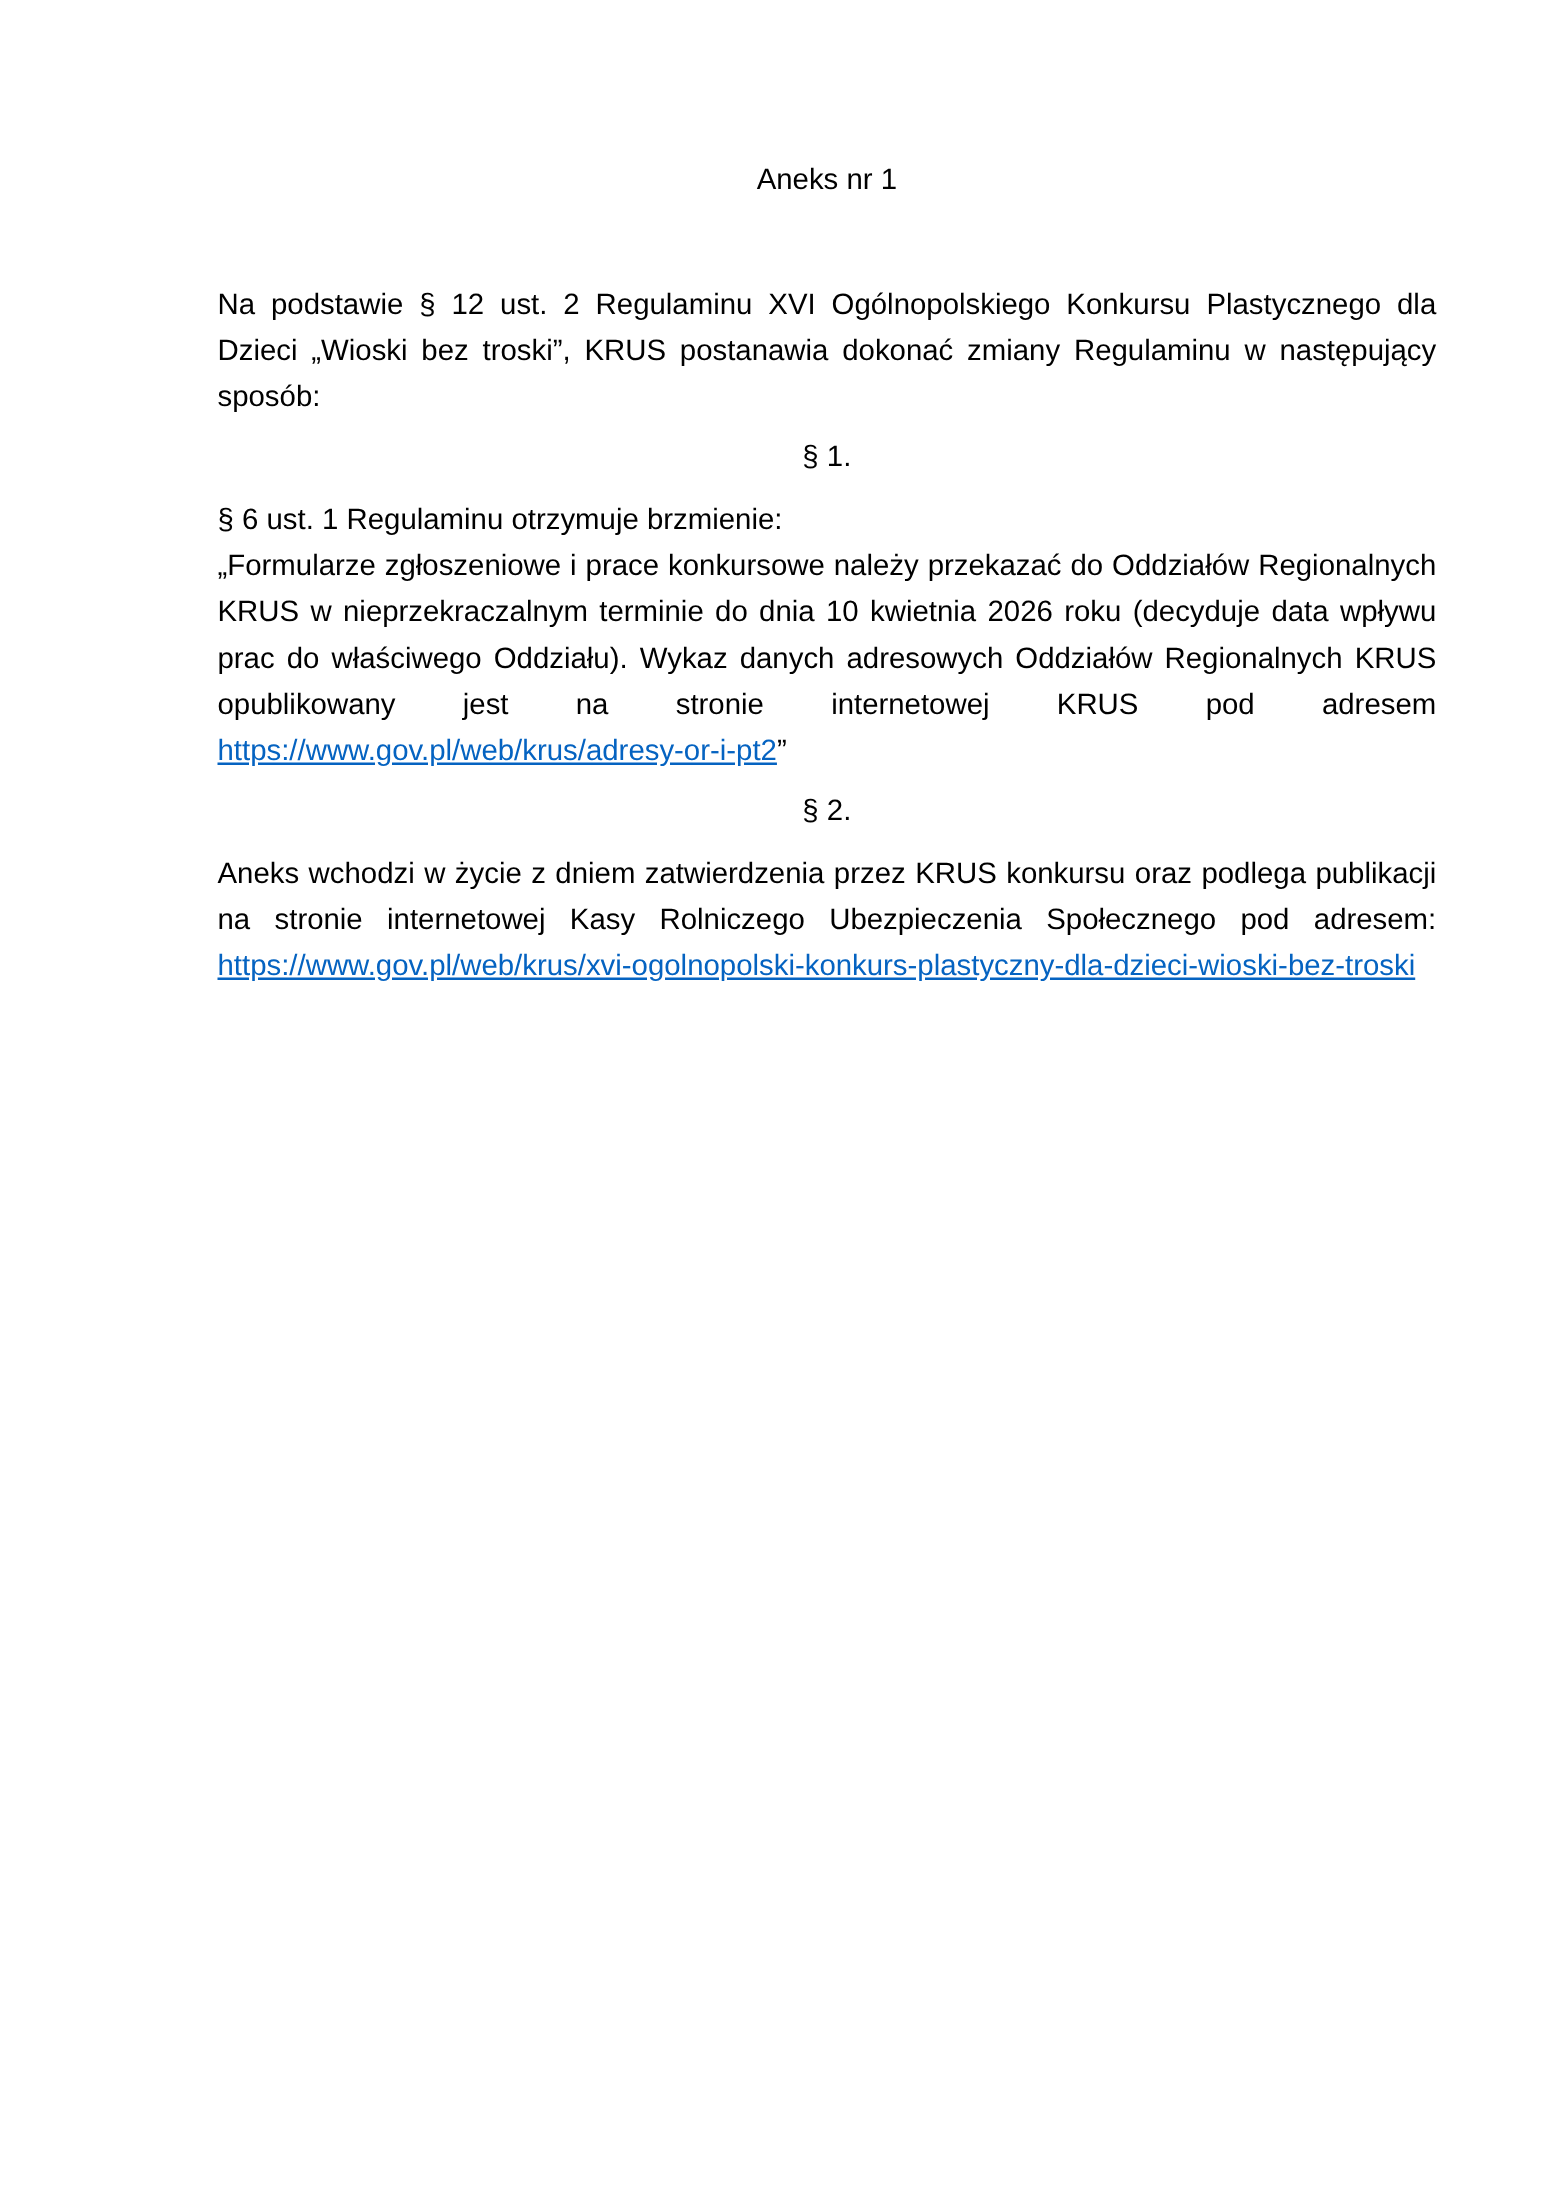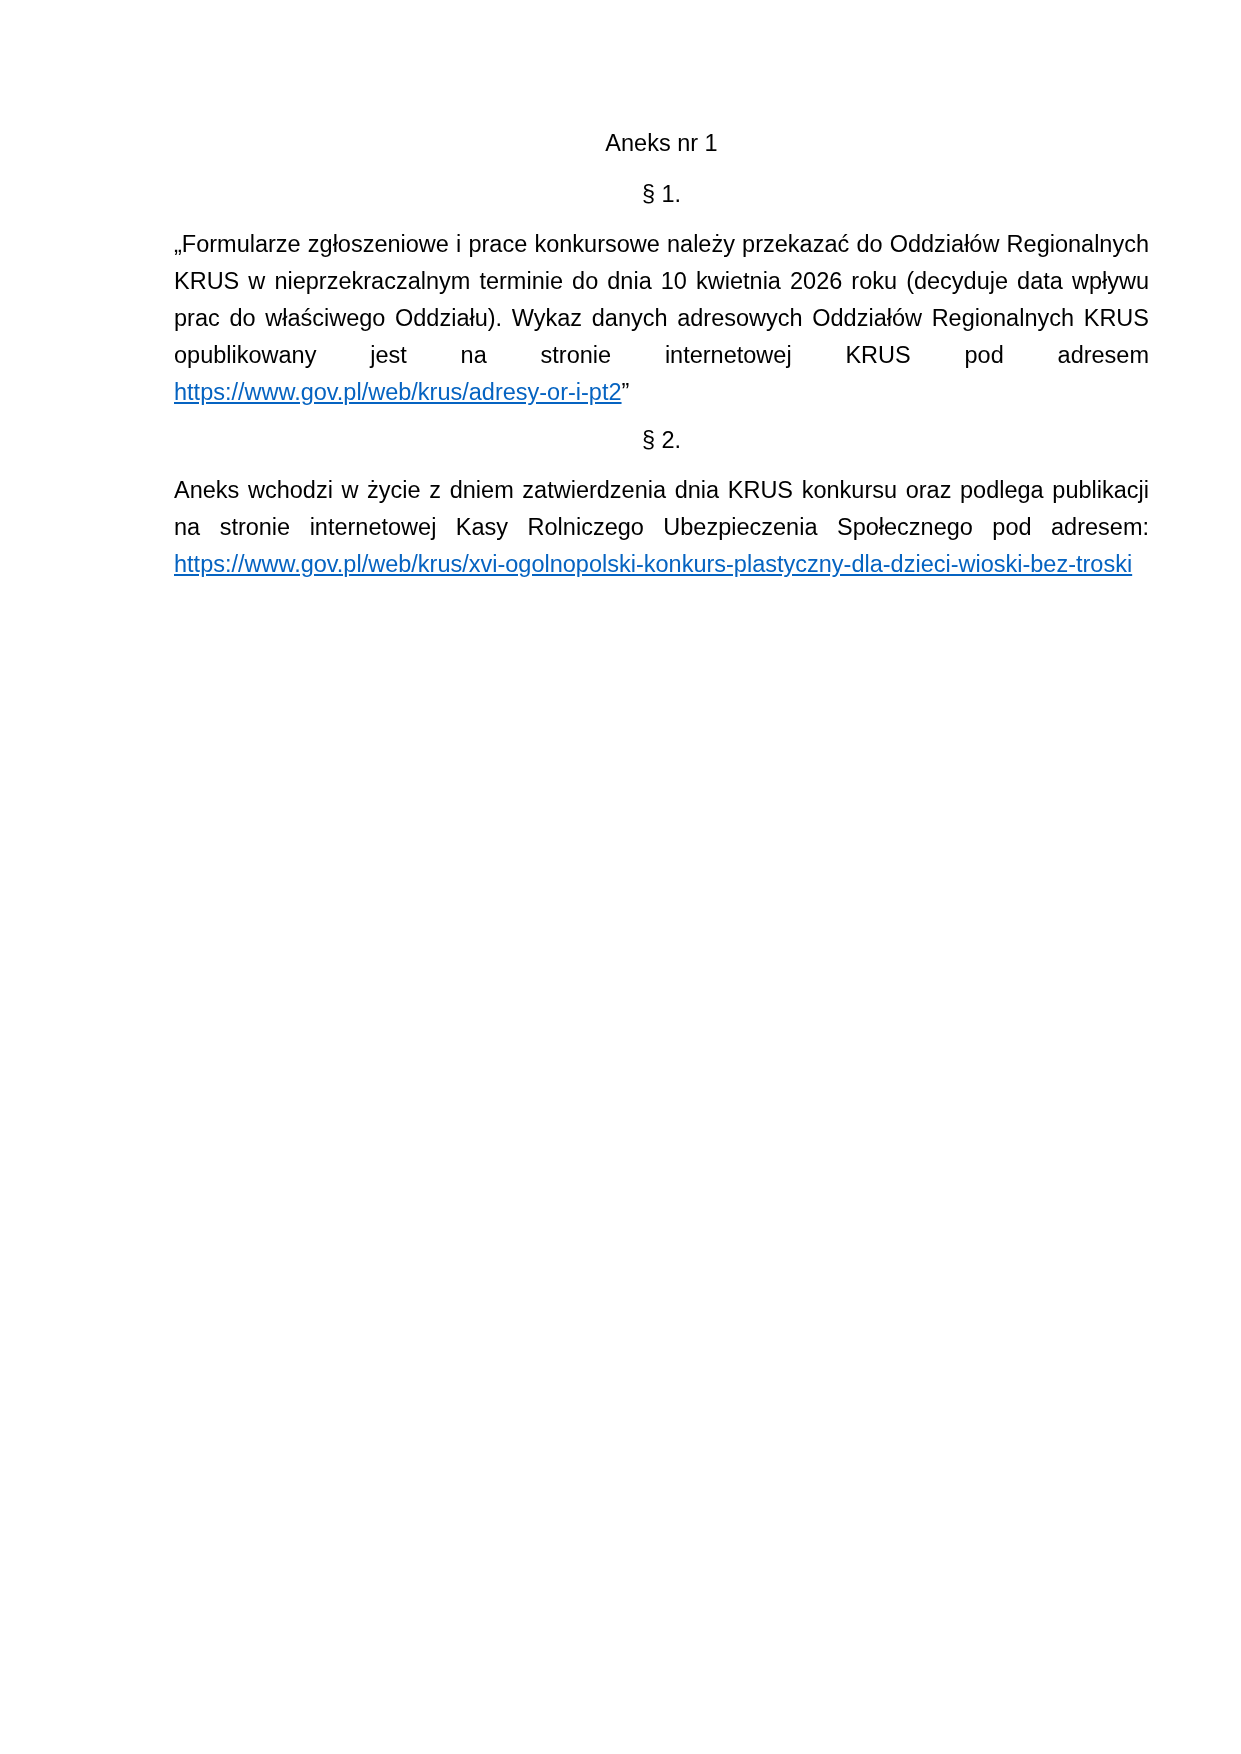--- a/index.html
+++ b/index.html
@@ -61,24 +61,26 @@
 </head>
 <body>
 
 <div class="page">
   <main class="content">
 
     <header class="title-block">
       <p class="title-line">Aneks nr 1</p>
     </header>
 
+    <p class="para intro">Na podstawie § 12 ust. 2 Regulaminu XVI Ogólnopolskiego Konkursu Plastycznego dla Dzieci „Wioski bez troski”, KRUS postanawia dokonać zmiany Regulaminu w następujący sposób:</p>
 
     <h2 class="section-heading">§ 1.</h2>
 
+    <p class="para">§ 6 ust. 1 Regulaminu otrzymuje brzmienie:</p>
 
     <p class="para"><span>„Formularze zgłoszeniowe i prace konkursowe należy przekazać do Oddziałów Regionalnych KRUS w nieprzekraczalnym terminie do dnia 10 kwietnia 2026 roku (decyduje data wpływu prac do właściwego Oddziału). Wykaz danych adresowych Oddziałów Regionalnych KRUS opublikowany jest na stronie internetowej KRUS pod adresem </span><a class="doc-link" href="#">https://www.gov.pl/web/krus/adresy-or-i-pt2</a><span class="closing-quote">”</span></p>
 
     <h2 class="section-heading">§ 2.</h2>
 
-    <p class="para"><span>Aneks wchodzi w życie z dniem zatwierdzenia dnia KRUS konkursu oraz podlega publikacji na stronie internetowej Kasy Rolniczego Ubezpieczenia Społecznego pod adresem: </span><a class="doc-link" href="#">https://www.gov.pl/web/krus/xvi-ogolnopolski-konkurs-plastyczny-dla-dzieci-wioski-bez-troski</a></p>
+    <p class="para"><span>Aneks wchodzi w życie z dniem zatwierdzenia przez KRUS konkursu oraz podlega publikacji na stronie internetowej Kasy Rolniczego Ubezpieczenia Społecznego pod adresem: </span><a class="doc-link" href="#">https://www.gov.pl/web/krus/xvi-ogolnopolski-konkurs-plastyczny-dla-dzieci-wioski-bez-troski</a></p>
 
   </main>
 </div>
 
 </body></html>

